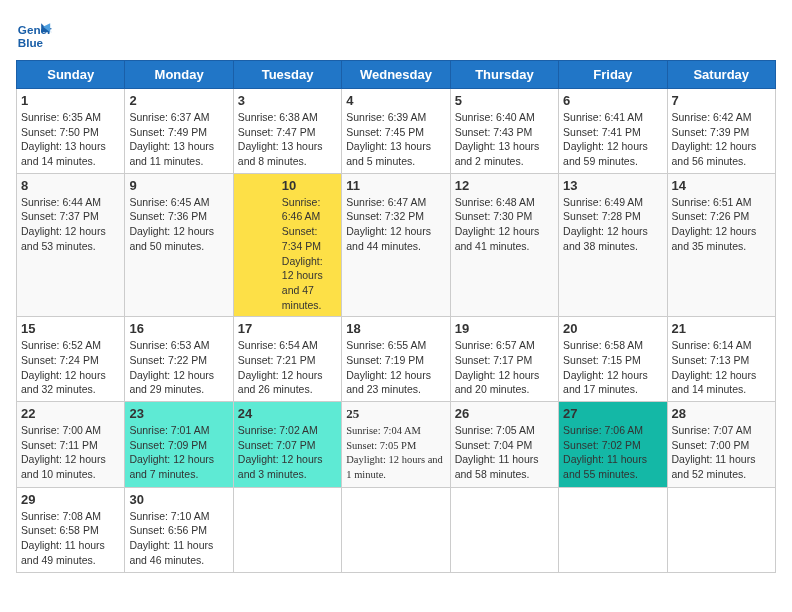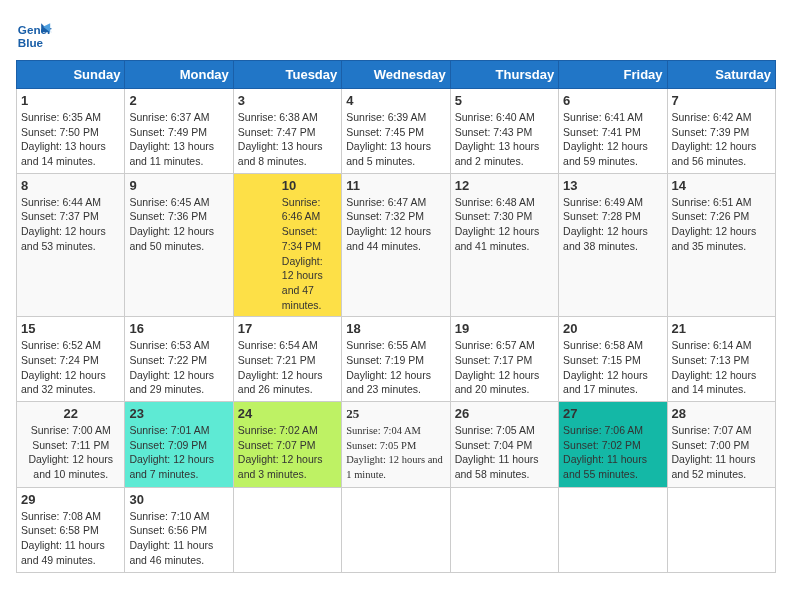--- a/index.html
+++ b/index.html
@@ -39,21 +39,21 @@
     }
     table {
       width: 100%;
       border-collapse: collapse;
       font-size: 11px;
     }
     thead tr th {
       background: #2176c7;
       color: #fff;
       padding: 6px 4px;
-      text-align: right;
+      text-align: center;
       font-size: 13px;
       font-weight: bold;
       border: 1px solid #1a5fa8;
     }
     tbody tr td {
       vertical-align: top;
       border: 1px solid #ccc;
       padding: 4px;
       width: 108px;
       min-height: 80px;
@@ -240,33 +240,33 @@
           <div class="day-info">Daylight: 12 hours and 17 minutes.</div>
         </td>
         <td>
           <span class="day-num">21</span>
           <div class="day-info">Sunrise: 6:14 AM</div>
           <div class="day-info">Sunset: 7:13 PM</div>
           <div class="day-info">Daylight: 12 hours and 14 minutes.</div>
         </td>
       </tr>
       <tr>
-        <td style="background: rgb(249, 249, 249); text-align: center;">
+        <td style="background: rgb(249, 249, 249);">
           <span class="day-num">22</span>
           <div class="day-info">Sunrise: 7:00 AM</div>
           <div class="day-info">Sunset: 7:11 PM</div>
           <div class="day-info">Daylight: 12 hours and 10 minutes.</div>
         </td>
         <td style="background: #5eead4;">
           <span class="day-num">23</span>
           <div class="day-info">Sunrise: 7:01 AM</div>
           <div class="day-info">Sunset: 7:09 PM</div>
           <div class="day-info">Daylight: 12 hours and 7 minutes.</div>
         </td>
-        <td style="background: #bef264;">
+        <td style="background: #5eead4;">
           <span class="day-num">24</span>
           <div class="day-info">Sunrise: 7:02 AM</div>
           <div class="day-info">Sunset: 7:07 PM</div>
           <div class="day-info">Daylight: 12 hours and 3 minutes.</div>
         </td>
         <td style="background: rgb(249, 249, 249); font-family: Liberation Serif, serif;">
           <span class="day-num">25</span>
           <div class="day-info">Sunrise: 7:04 AM</div>
           <div class="day-info">Sunset: 7:05 PM</div>
           <div class="day-info">Daylight: 12 hours and 1 minute.</div>

